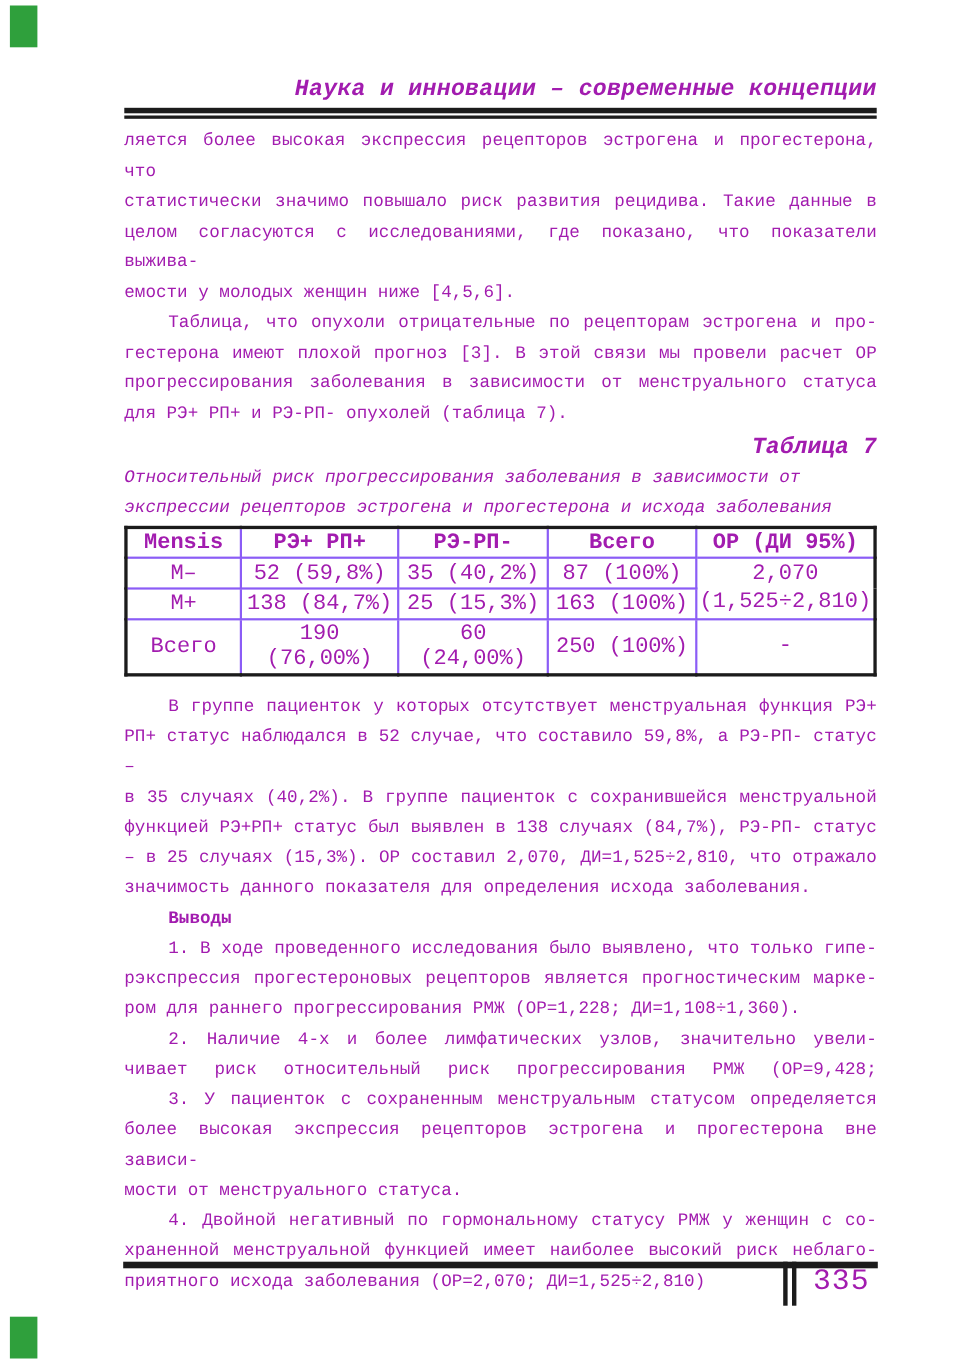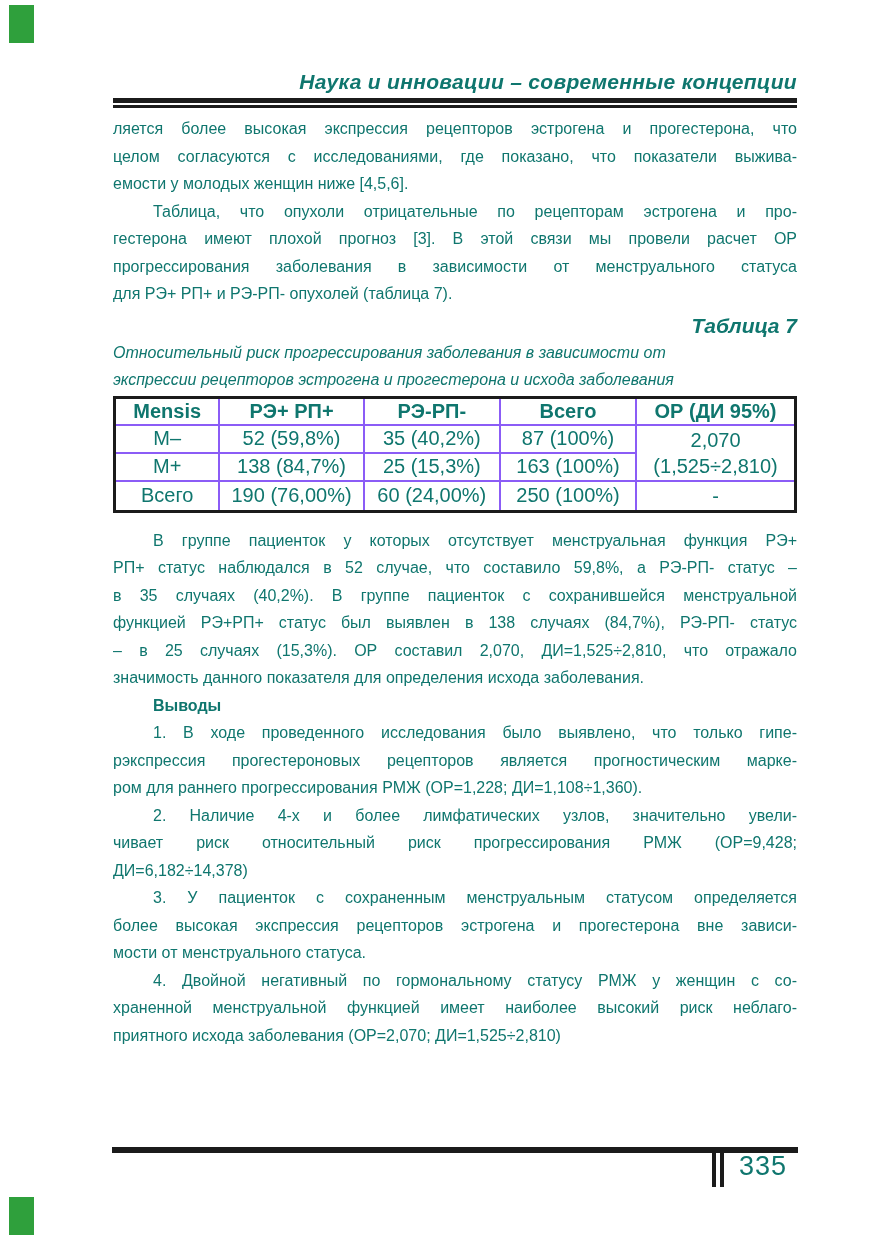--- a/index.html
+++ b/index.html
@@ -1,22 +1,22 @@
 <!DOCTYPE html>
 <html><head>
 <meta charset="utf-8">
 <style>
   html,body{margin:0;padding:0;background:#ffffff;}
   .page{
     position:relative;
     width:874px;height:1240px;
     background:#ffffff;
     overflow:hidden;
-    font-family:Liberation Sans, sans-serif;
-    color:#0f766e;
+    font-family:Liberation Mono, monospace;
+    color:#a21caf;
   }
   .corner-mark{position:absolute;left:9px;width:25px;height:38px;}
   .corner-mark.top{top:5px;}
   .corner-mark.bottom{top:1197px;}
 
   .content{position:absolute;left:113px;top:0;width:684px;}
 
   .running-header{
     margin-top:70px;
     text-align:right;
@@ -93,20 +93,21 @@
 
   <div class="content">
 
     <div class="running-header">Наука и инновации – современные концепции</div>
 
     <div class="double-rule"></div>
 
     <div class="body-text" id="top-paras">
         <div class="para">
           <div class="line j">ляется более высокая экспрессия рецепторов эстрогена и прогестерона, что</div>
+          <div class="line j">статистически значимо повышало риск развития рецидива. Такие данные в</div>
           <div class="line j">целом согласуются с исследованиями, где показано, что показатели выжива-</div>
           <div class="line">емости у молодых женщин ниже [4,5,6].</div>
         </div>
         <div class="para">
           <div class="line ind j">Таблица, что опухоли отрицательные по рецепторам эстрогена и про-</div>
           <div class="line j">гестерона имеют плохой прогноз [3]. В этой связи мы провели расчет ОР</div>
           <div class="line j">прогрессирования заболевания в зависимости от менструального статуса</div>
           <div class="line">для РЭ+ РП+ и РЭ-РП- опухолей (таблица 7).</div>
         </div>
       </div>
@@ -175,21 +176,20 @@
           <div class="line ind b">Выводы</div>
         </div>
         <div class="para">
           <div class="line ind j">1. В ходе проведенного исследования было выявлено, что только гипе-</div>
           <div class="line j">рэкспрессия прогестероновых рецепторов является прогностическим марке-</div>
           <div class="line">ром для раннего прогрессирования РМЖ (ОР=1,228; ДИ=1,108÷1,360).</div>
         </div>
         <div class="para">
           <div class="line ind j">2. Наличие 4-х и более лимфатических узлов, значительно увели-</div>
           <div class="line j">чивает риск относительный риск прогрессирования РМЖ (ОР=9,428;</div>
-          <div class="line">ДИ=6,182÷14,378)</div>
         </div>
         <div class="para">
           <div class="line ind j">3. У пациенток с сохраненным менструальным статусом определяется</div>
           <div class="line j">более высокая экспрессия рецепторов эстрогена и прогестерона вне зависи-</div>
           <div class="line">мости от менструального статуса.</div>
         </div>
         <div class="para">
           <div class="line ind j">4. Двойной негативный по гормональному статусу РМЖ у женщин с со-</div>
           <div class="line j">храненной менструальной функцией имеет наиболее высокий риск неблаго-</div>
           <div class="line">приятного исхода заболевания (ОР=2,070; ДИ=1,525÷2,810)</div>

